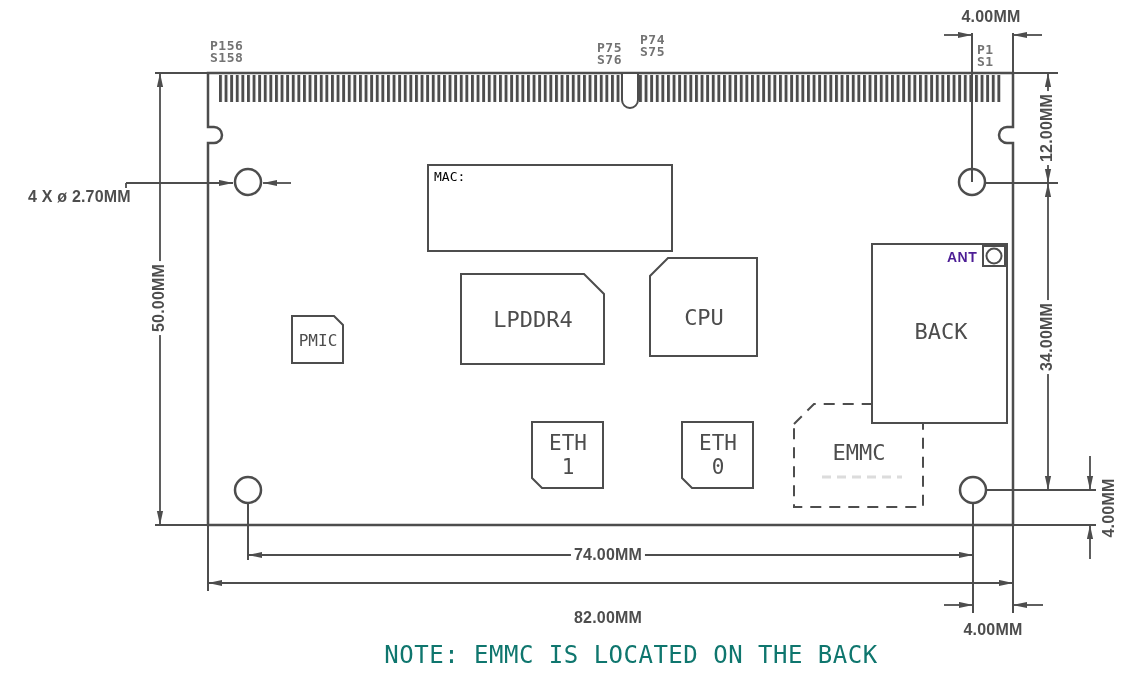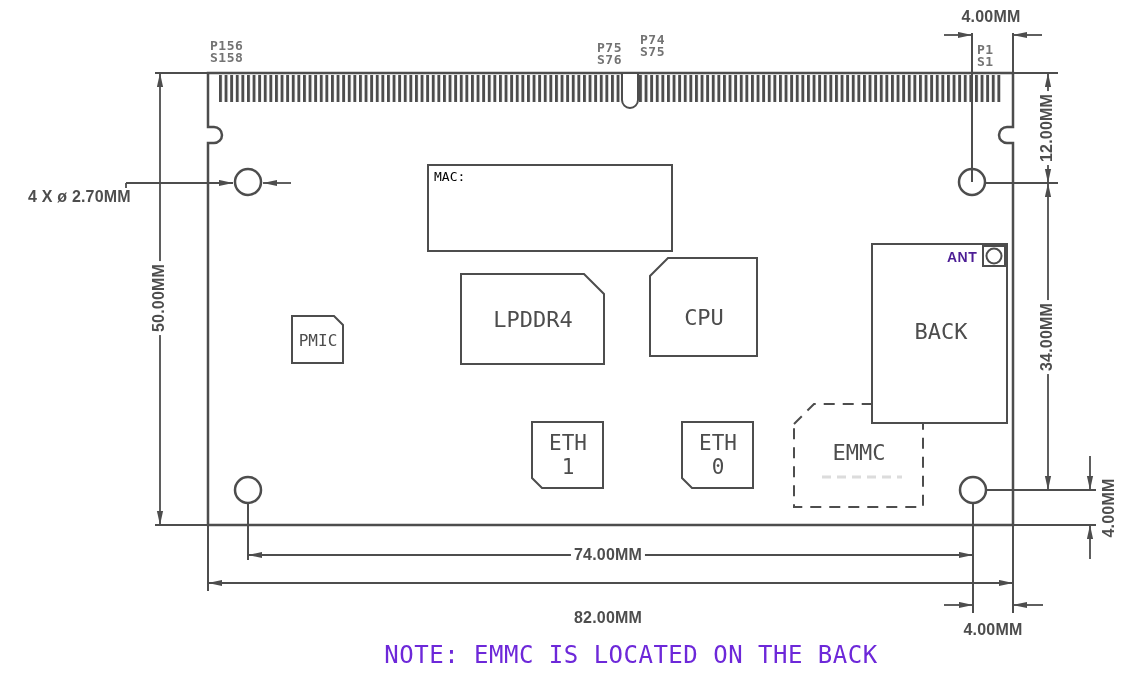--- a/index.html
+++ b/index.html
@@ -21,21 +21,21 @@
   .comp{
     font-family:"DejaVu Sans Mono",monospace;color:#4d4d4d;text-align:center;
     transform:translate(-50%,-50%);line-height:1.15;
   }
   .comp.big{font-size:22px;}
   .comp.mid{font-size:21px;text-align:center;}
   .comp.small{font-size:16px;}
   .tag{font:13px "DejaVu Sans Mono",monospace;color:#000000;}
   .ant{font:bold 14px "Liberation Sans",sans-serif;color:#4c1d95;letter-spacing:.5px;}
   .note{
-    font:24px "DejaVu Sans Mono",monospace;color:#6d28d9;
+    font:24px "DejaVu Sans Mono",monospace;color:#0f766e;
     letter-spacing:.5px;transform:translateX(-50%);white-space:nowrap;
   }
   svg{position:absolute;left:0;top:0;}
 </style>
 </head>
 <body>
 
 <div id="stage">
 
   <svg width="1128" height="677" viewBox="0 0 1128 677">

